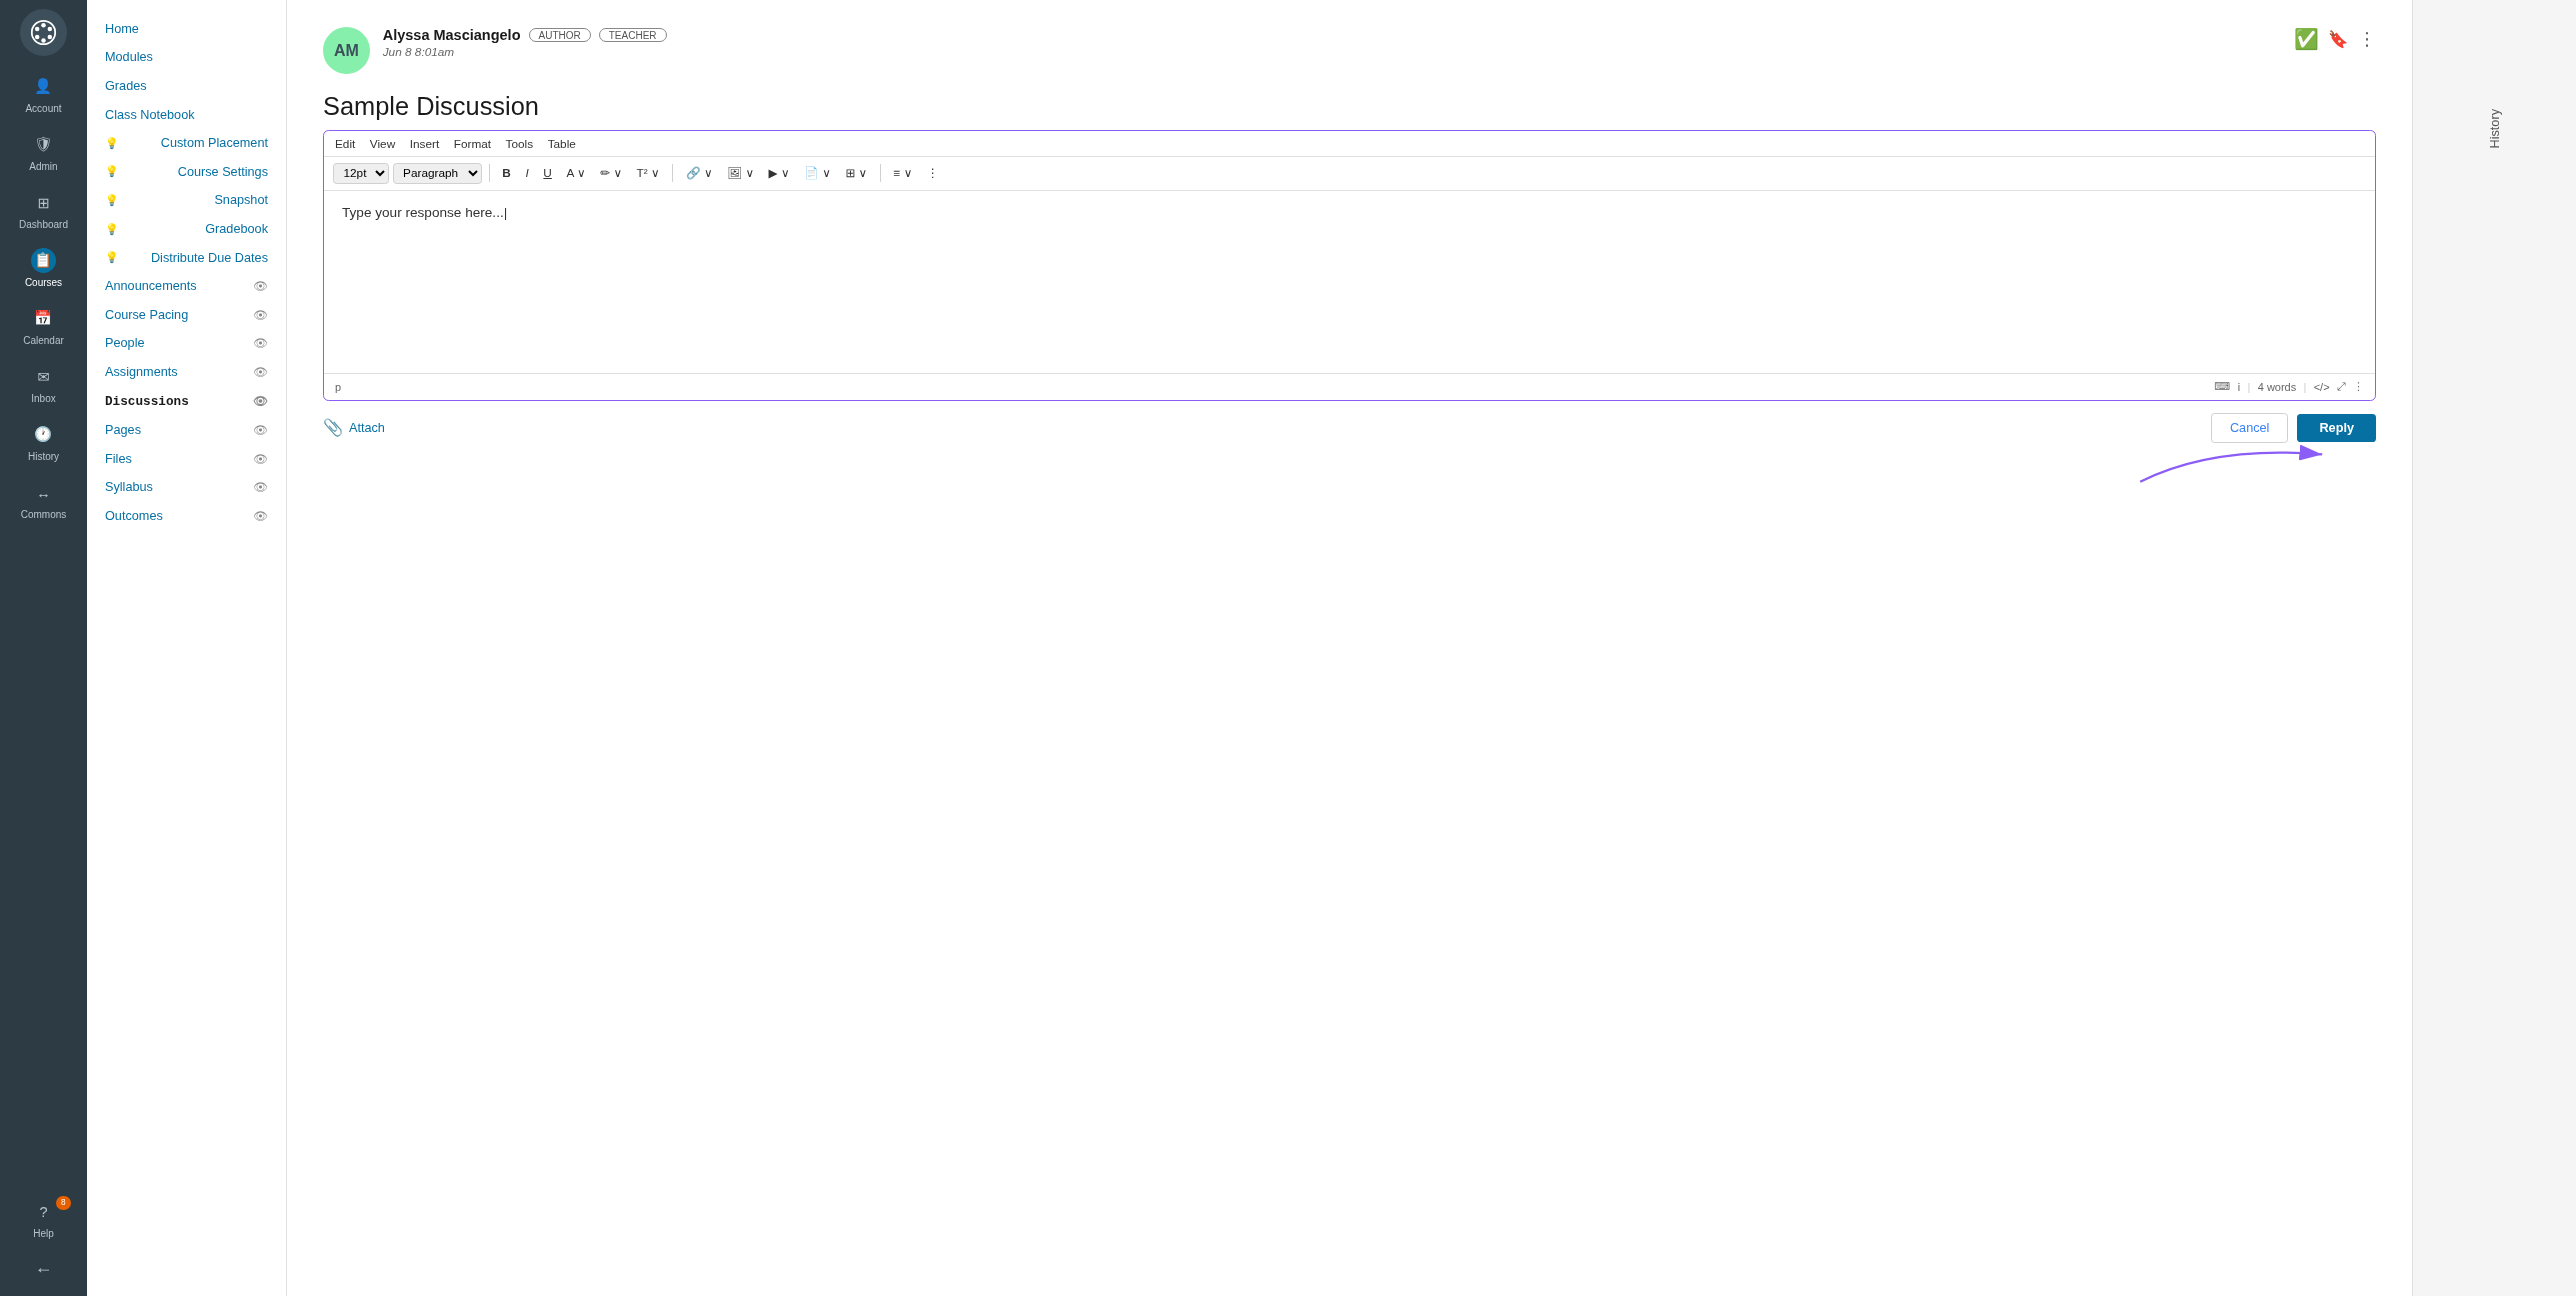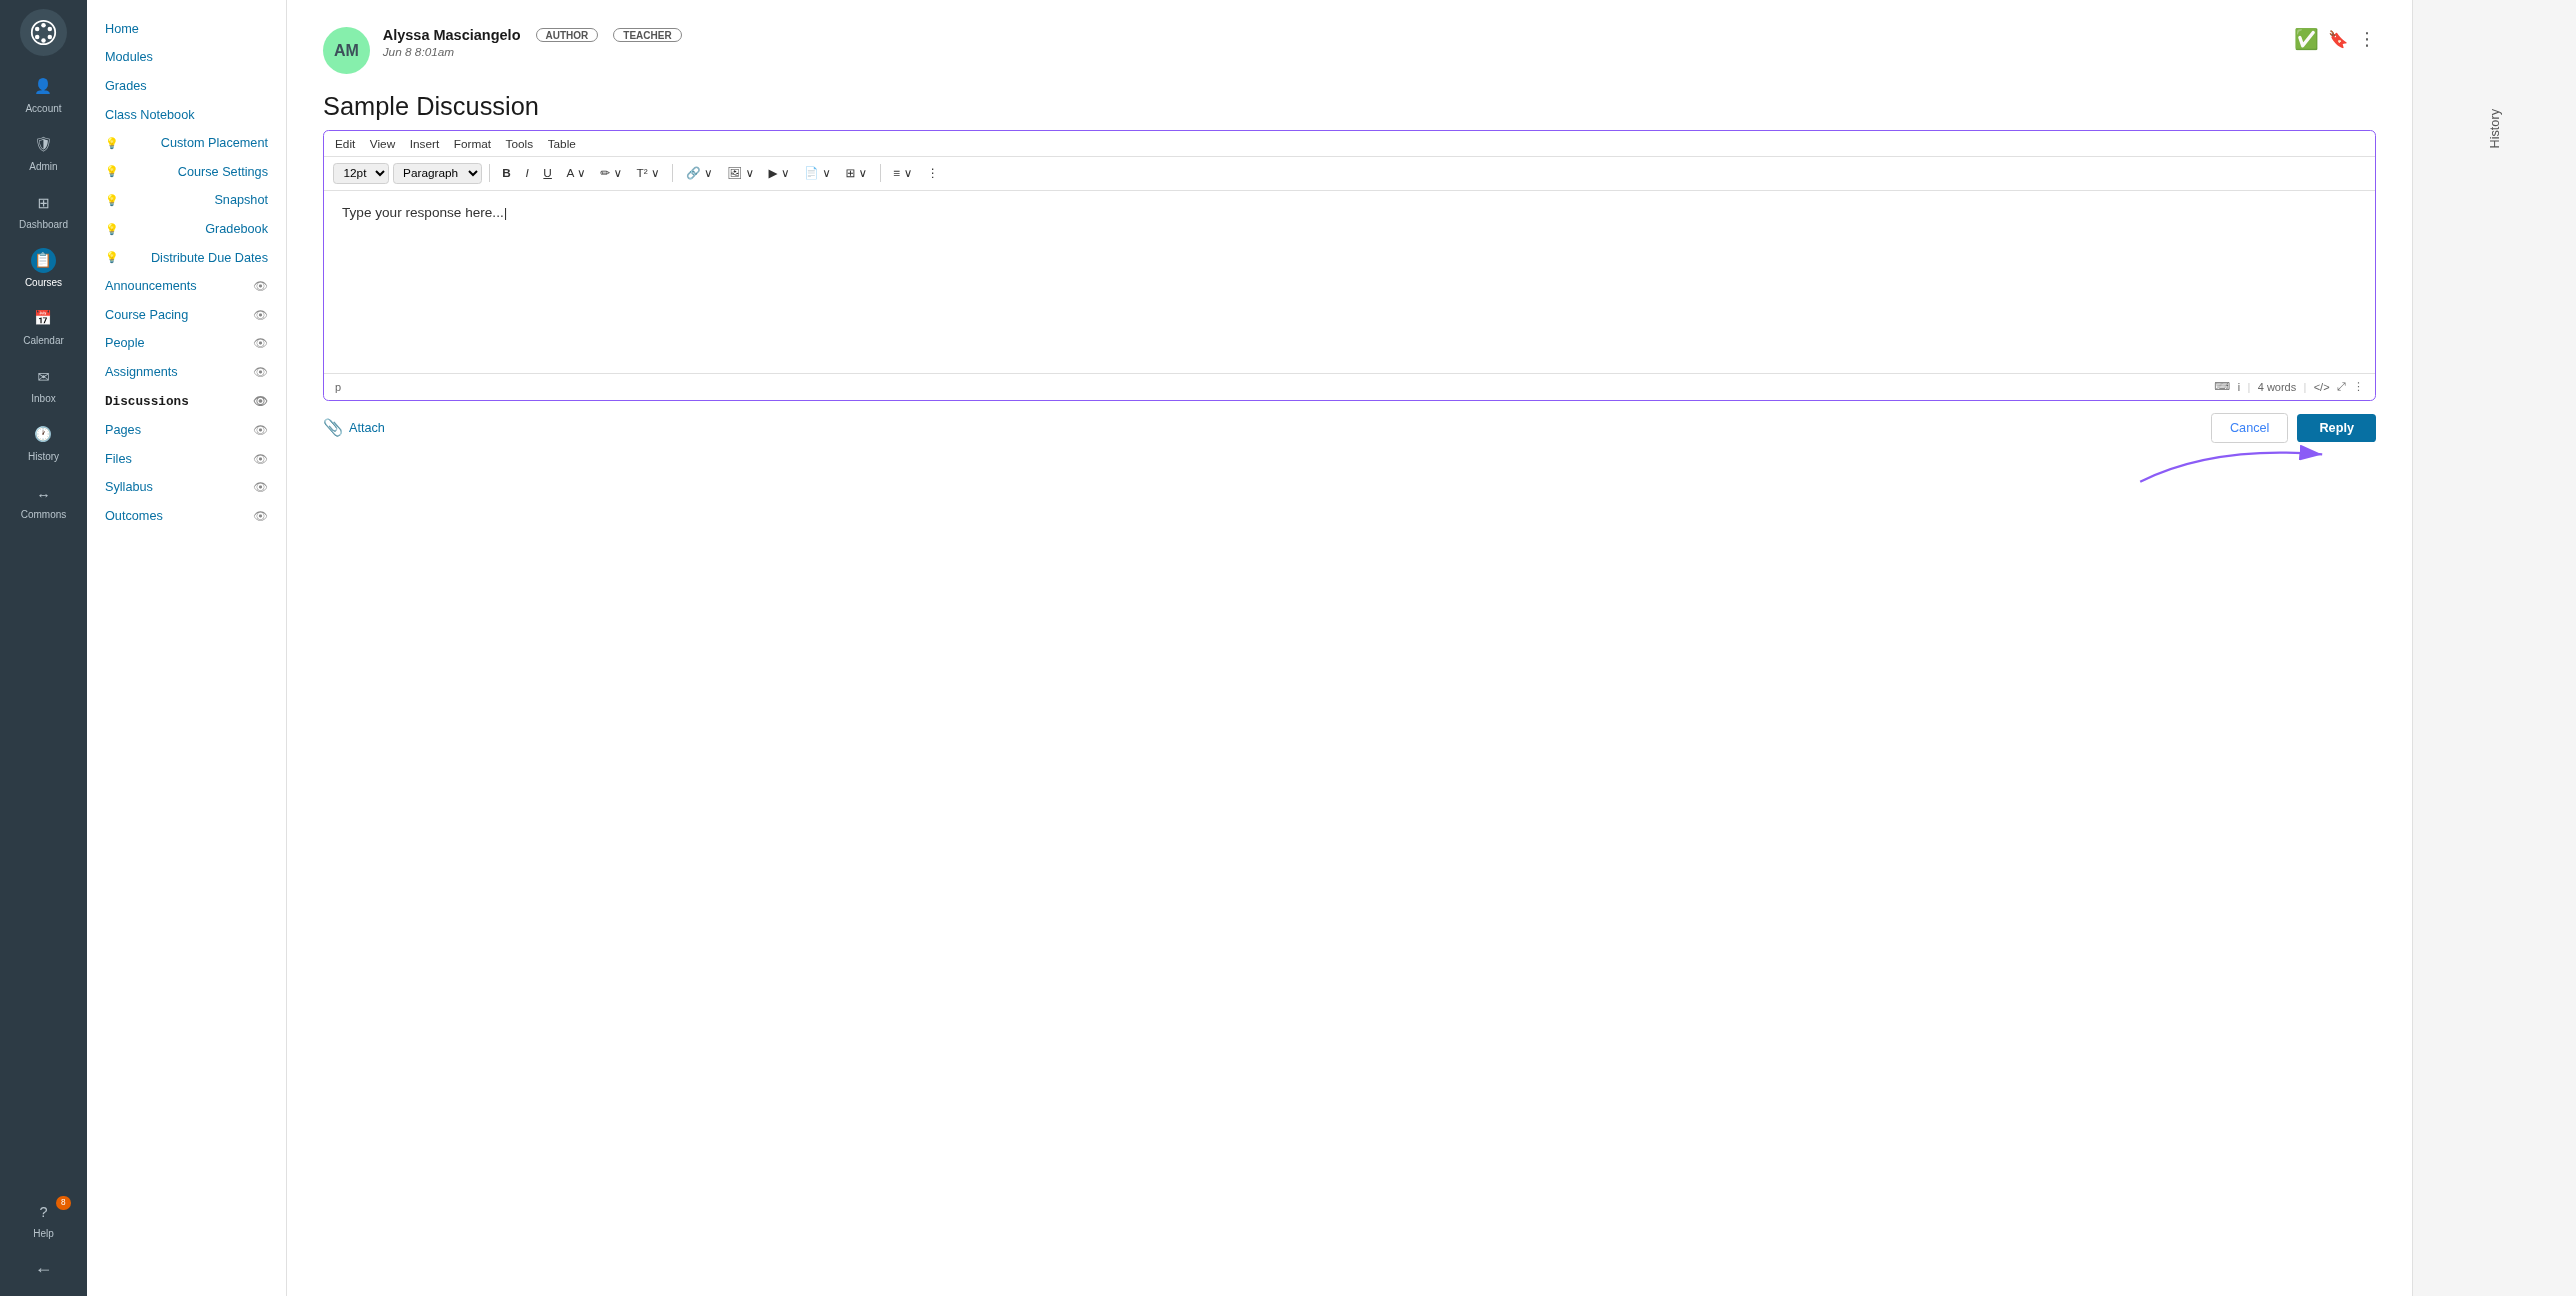--- a/index.html
+++ b/index.html
@@ -115,28 +115,28 @@
       font-size: 16px;
       font-weight: 700;
       color: #3d4f5a;
       flex-shrink: 0;
     }
     .post-author-info { flex: 1; }
     .post-author-name {
       font-size: 14.5px;
       font-weight: 600;
       color: #1a1a1a;
-      display: flex; align-items: center; gap: 15px;
+      display: flex; align-items: center; gap: 8px;
     }
     .badge-pill {
       border: 0.9px solid #888;
       border-radius: 18px;
       padding: 0.9px 9px;
       font-size: 10px;
-      font-weight: 700;
+      font-weight: 400;
       color: #555;
     }
     .post-timestamp { font-size: 11.8px; color: #666; margin-top: 1.8px; font-style: italic; }
     .post-actions { display: flex; align-items: center; gap: 9px; margin-left: auto; }
     .check-circle { color: #00ac18; font-size: 20px; }
     .bookmark-icon { color: #2d3b45; font-size: 16.4px; }
     .more-icon { color: #555; font-size: 18px; cursor: pointer; }
 
     .discussion-title {
       font-size: 25.4px;

